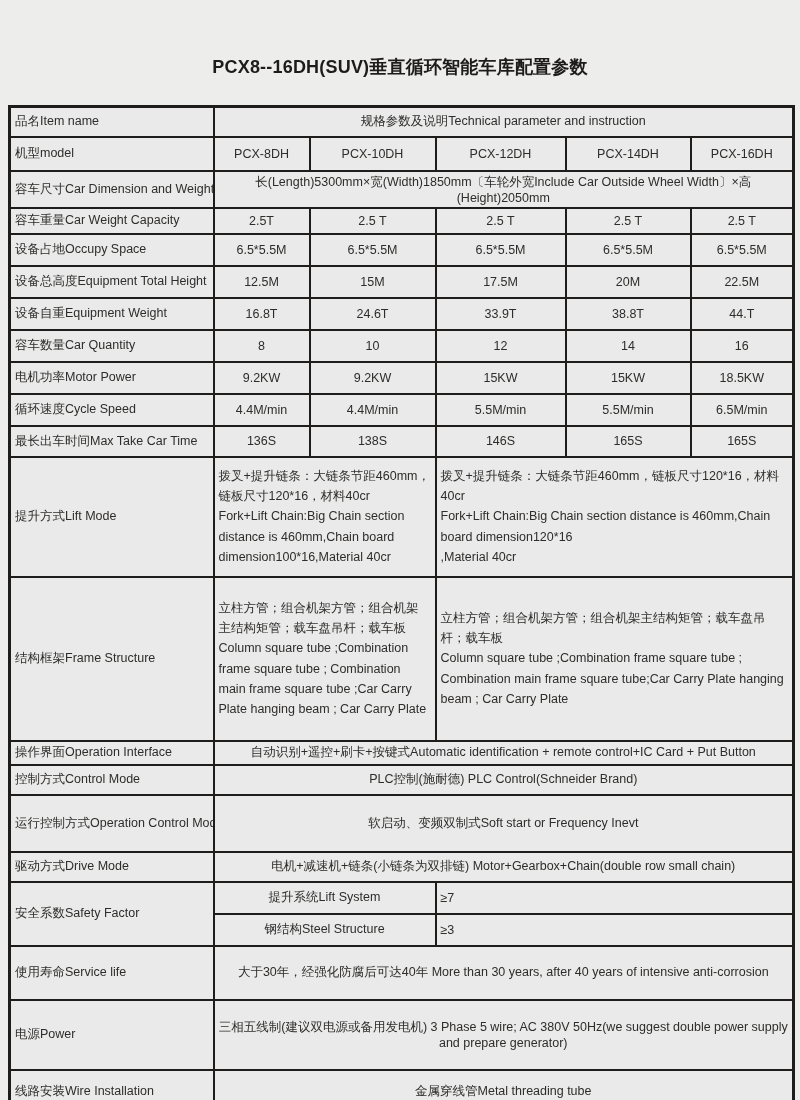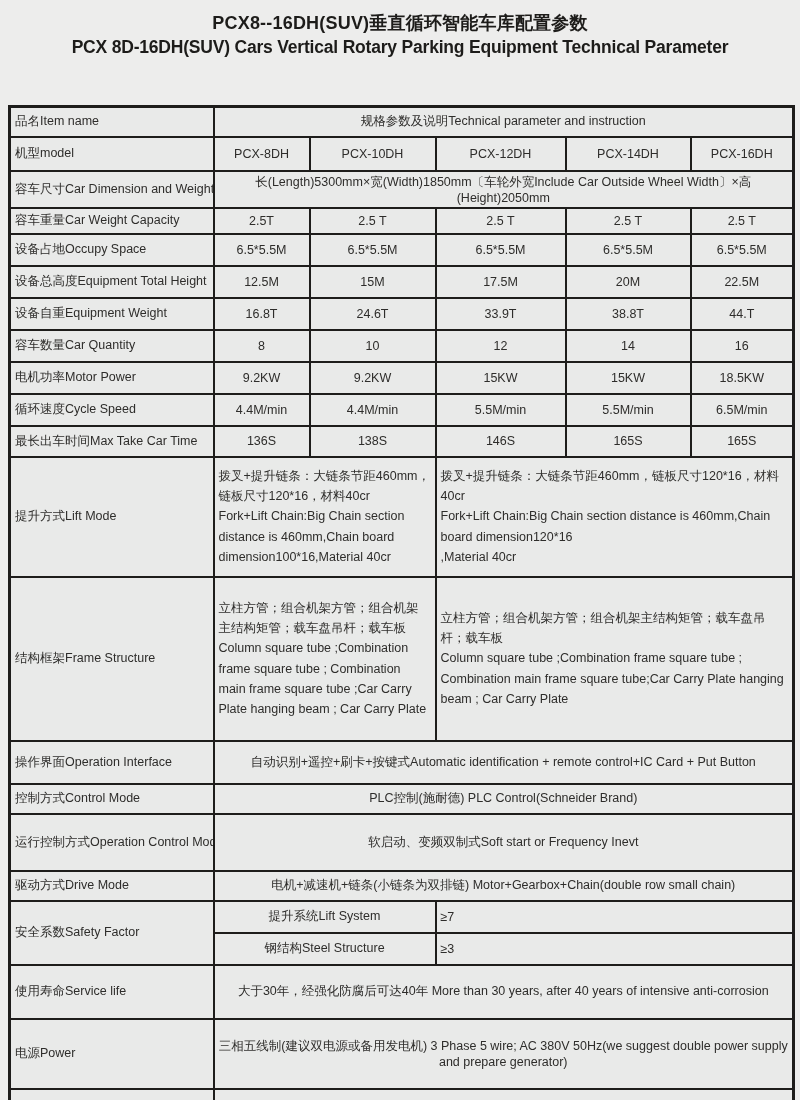--- a/index.html
+++ b/index.html
@@ -11,20 +11,21 @@
     height: 1100px;
     background: #ededec;
     font-family: "Liberation Sans", "DejaVu Sans", sans-serif;
     color: #2e2d2b;
     position: relative;
     overflow: hidden;
   }
   .title-block {
     padding-top: 11px;
     text-align: center;
+    margin-top: 44px;
   }
   .title-line1 {
     margin: 0;
     font-size: 18px;
     font-weight: bold;
     color: #1d1c1a;
     letter-spacing: 0.2px;
   }
   .title-line2 {
     margin: 2px 0 0 0;
@@ -76,21 +77,20 @@
   td.dim {
     font-size: 12px;
     margin-left: 44px;
   }
 </style>
 </head>
 <body>
 
 <div class="title-block">
   <h1 class="title-line1">PCX8--16DH(SUV)垂直循环智能车库配置参数</h1>
-  <h2 class="title-line2">PCX 8D-16DH(SUV) Cars Vertical Rotary Parking Equipment Technical Parameter</h2>
 </div>
 
 <table class="spec">
   <colgroup>
     <col style="width:204px">
     <col style="width:96px">
     <col style="width:126px">
     <col style="width:130px">
     <col style="width:125px">
     <col style="width:103px">
@@ -199,21 +199,21 @@
 
   <tr style="height:164px">
     <td class="label">结构框架Frame Structure</td>
     <td class="multiline" colspan="2">立柱方管；组合机架方管；组合机架主结构矩管；载车盘吊杆；载车板
 Column square tube ;Combination frame square tube ; Combination main frame square tube ;Car Carry Plate hanging beam ; Car Carry Plate</td>
     <td class="multiline" colspan="3">立柱方管；组合机架方管；组合机架主结构矩管；载车盘吊杆；载车板
 Column square tube ;Combination frame square tube ;
 Combination main frame square tube;Car Carry Plate hanging beam ; Car Carry Plate</td>
   </tr>
 
-  <tr style="height:43px">
+  <tr style="height:24px">
     <td class="label">操作界面Operation Interface</td>
     <td class="center dim" colspan="5">自动识别+遥控+刷卡+按键式Automatic identification + remote control+IC Card + Put Button</td>
   </tr>
 
   <tr style="height:30px">
     <td class="label">控制方式Control Mode</td>
     <td class="center" colspan="5">PLC控制(施耐德)  PLC Control(Schneider Brand)</td>
   </tr>
 
   <tr style="height:57px">

